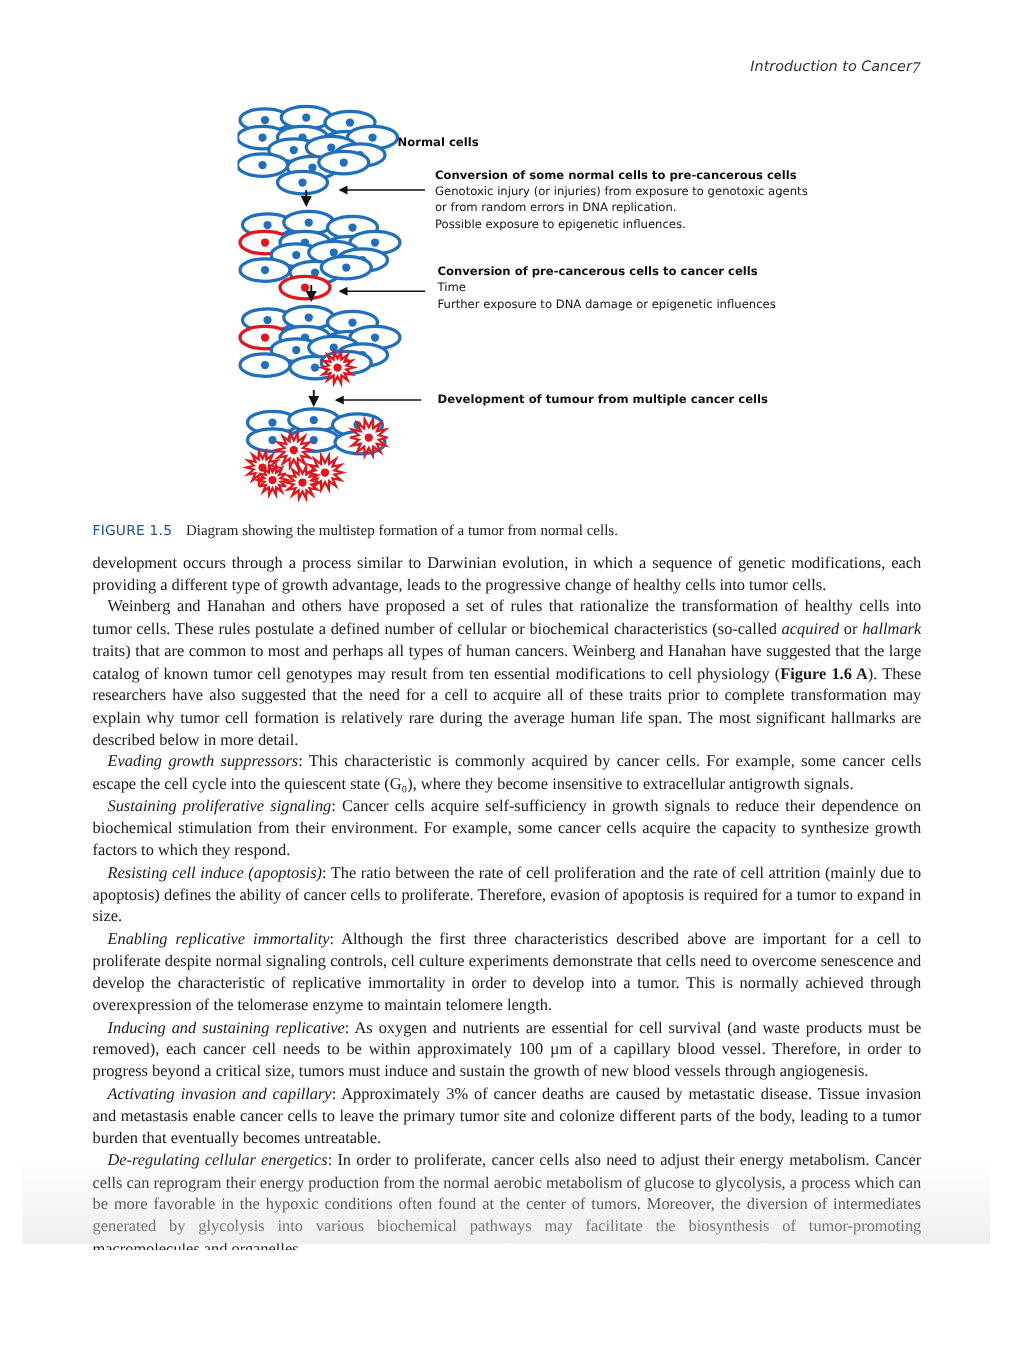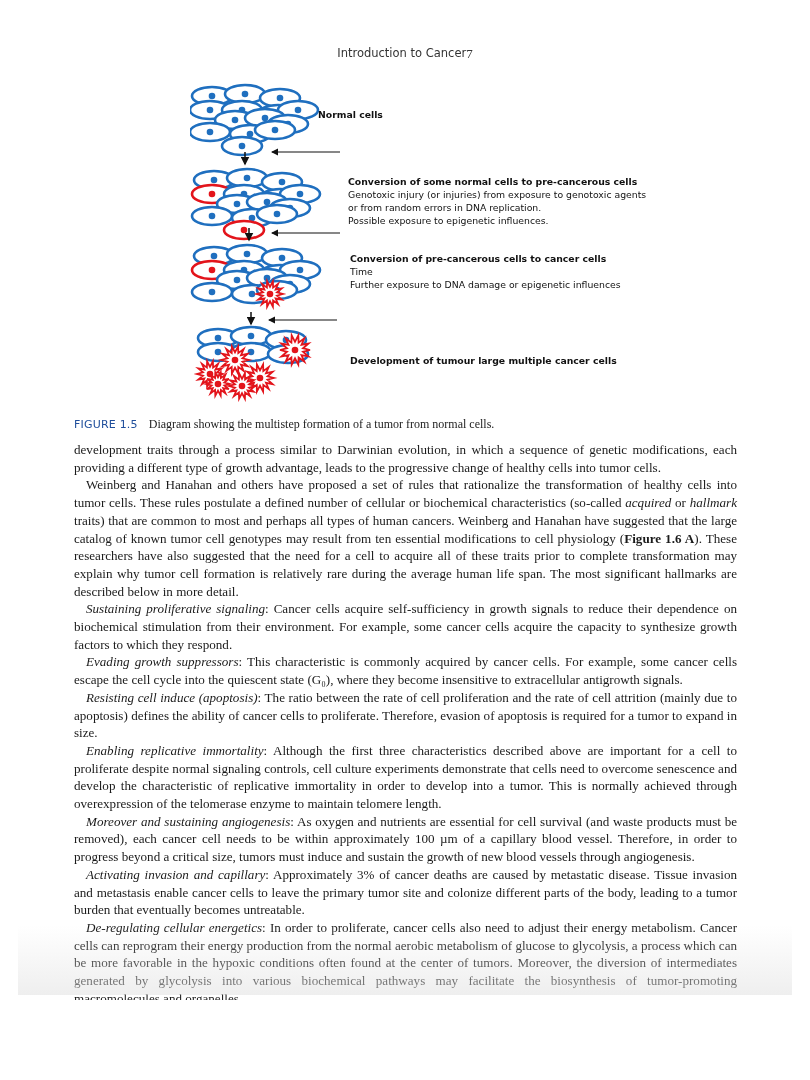--- a/index.html
+++ b/index.html
@@ -1,21 +1,21 @@
 <!DOCTYPE html>
 <html><head>
 <meta charset="utf-8">
 <style>
   html, body { margin:0; padding:0; }
   body { width:810px; height:1080px; background:#ffffff; position:relative; overflow:hidden; font-family:"Liberation Serif", serif; color:#1a1a1a; }
-  .running-head { position:absolute; top:46px; left:74px; right:74px; font-family:"DejaVu Sans", sans-serif; font-size:11.5px; color:#333; display:flex; justify-content:center; }
+  .running-head { position:absolute; top:46px; left:74px; right:74px; font-family:"DejaVu Sans", sans-serif; font-size:11.5px; color:#333; display:flex; justify-content:flex-end;font-style:italic; }
   .running-head .pg { font-family:"Liberation Serif", serif; font-size:13px; }
   #figure { position:absolute; left:190px; top:82px; width:450px; height:320px; }
   .fig-label { position:absolute; font-family:"DejaVu Sans", sans-serif; font-size:9.3px; color:#111; line-height:13px; white-space:nowrap; }
-  .fig-label .b { font-weight:bold;margin-top:41px; }
+  .fig-label .b { font-weight:bold; }
   .caption { position:absolute; top:417px; left:74px; font-size:12px; color:#222; }
   .caption .fn { color:#1f4e9b; font-family:"DejaVu Sans", sans-serif; font-size:11px; margin-right:8px; letter-spacing:0.2px; }
   .body-text { position:absolute; top:441px; left:74px; width:663px; font-size:13.1px; line-height:17.7px; text-align:justify; }
   .body-text p { margin:0; text-indent:12px; }
   .body-text p.noindent { text-indent:0; }
   .fade { position:absolute; left:18px; right:18px; top:925px; height:70px; background:linear-gradient(to bottom, rgba(255,255,255,0) 0%, rgba(225,225,225,0.55) 100%); pointer-events:none; }
   .banner { position:absolute; top:1000px; left:0; width:810px; height:80px; background:#fff; }
 </style>
 </head>
 <body>
@@ -271,37 +271,37 @@
   </div>
 
   <div class="fig-label" style="left:158px; top:52px;">
     <div class="b">Conversion of some normal cells to pre-cancerous cells</div>
     <div>Genotoxic injury (or injuries) from exposure to genotoxic agents</div>
     <div>or from random errors in DNA replication.</div>
     <div>Possible exposure to epigenetic influences.</div>
   </div>
 
   <div class="fig-label" style="left:160px; top:231px;">
-    <div class="b">Development of tumour large multiple cancer cells</div>
+    <div class="b">Development of tumour from multiple cancer cells</div>
   </div>
 </div>
 
 <div class="caption">
   <span class="fn">FIGURE 1.5</span>
   <span>Diagram showing the multistep formation of a tumor from normal cells.</span>
 </div>
 
 <div class="body-text">
-  <p class="noindent">development traits through a process similar to Darwinian evolution, in which a sequence of genetic modifications, each providing a different type of growth advantage, leads to the progressive change of healthy cells into tumor cells.</p>
+  <p class="noindent">development occurs through a process similar to Darwinian evolution, in which a sequence of genetic modifications, each providing a different type of growth advantage, leads to the progressive change of healthy cells into tumor cells.</p>
   <p><span>Weinberg and Hanahan and others have proposed a set of rules that rationalize the transformation of healthy cells into tumor cells. These rules postulate a defined number of cellular or biochemical characteristics (so-called </span><i>acquired</i><span> or </span><i>hallmark</i><span> traits) that are common to most and perhaps all types of human cancers. Weinberg and Hanahan have suggested that the large catalog of known tumor cell genotypes may result from ten essential modifications to cell physiology (</span><b>Figure 1.6 A</b><span>). These researchers have also suggested that the need for a cell to acquire all of these traits prior to complete transformation may explain why tumor cell formation is relatively rare during the average human life span. The most significant hallmarks are described below in more detail.</span></p>
+  <p><i>Evading growth suppressors</i><span>: This characteristic is commonly acquired by cancer cells. For example, some cancer cells escape the cell cycle into the quiescent state (G₀), where they become insensitive to extracellular antigrowth signals.</span></p>
   <p><i>Sustaining proliferative signaling</i><span>: Cancer cells acquire self-sufficiency in growth signals to reduce their dependence on biochemical stimulation from their environment. For example, some cancer cells acquire the capacity to synthesize growth factors to which they respond.</span></p>
-  <p><i>Evading growth suppressors</i><span>: This characteristic is commonly acquired by cancer cells. For example, some cancer cells escape the cell cycle into the quiescent state (G₀), where they become insensitive to extracellular antigrowth signals.</span></p>
   <p><i>Resisting cell induce (apoptosis)</i><span>: The ratio between the rate of cell proliferation and the rate of cell attrition (mainly due to apoptosis) defines the ability of cancer cells to proliferate. Therefore, evasion of apoptosis is required for a tumor to expand in size.</span></p>
   <p><i>Enabling replicative immortality</i><span>: Although the first three characteristics described above are important for a cell to proliferate despite normal signaling controls, cell culture experiments demonstrate that cells need to overcome senescence and develop the characteristic of replicative immortality in order to develop into a tumor. This is normally achieved through overexpression of the telomerase enzyme to maintain telomere length.</span></p>
-  <p><i>Moreover and sustaining angiogenesis</i><span>: As oxygen and nutrients are essential for cell survival (and waste products must be removed), each cancer cell needs to be within approximately 100 µm of a capillary blood vessel. Therefore, in order to progress beyond a critical size, tumors must induce and sustain the growth of new blood vessels through angiogenesis.</span></p>
+  <p><i>Inducing and sustaining replicative</i><span>: As oxygen and nutrients are essential for cell survival (and waste products must be removed), each cancer cell needs to be within approximately 100 µm of a capillary blood vessel. Therefore, in order to progress beyond a critical size, tumors must induce and sustain the growth of new blood vessels through angiogenesis.</span></p>
   <p><i>Activating invasion and capillary</i><span>: Approximately 3% of cancer deaths are caused by metastatic disease. Tissue invasion and metastasis enable cancer cells to leave the primary tumor site and colonize different parts of the body, leading to a tumor burden that eventually becomes untreatable.</span></p>
   <p><i>De-regulating cellular energetics</i><span>: In order to proliferate, cancer cells also need to adjust their energy metabolism. Cancer cells can reprogram their energy production from the normal aerobic metabolism of glucose to glycolysis, a process which can be more favorable in the hypoxic conditions often found at the center of tumors. Moreover, the diversion of intermediates generated by glycolysis into various biochemical pathways may facilitate the biosynthesis of tumor-promoting macromolecules and organelles.</span></p>
   <p><i>Avoiding immune destruction</i><span>: In order to be able to expand into a tumor, cancer cells must avoid detection and destruction by the immune system. They use a number of mechanisms to achieve this, including the expression of ligands such as</span></p>
 </div>
 
 <div class="fade"></div>
 
 <div class="banner">
   
   

